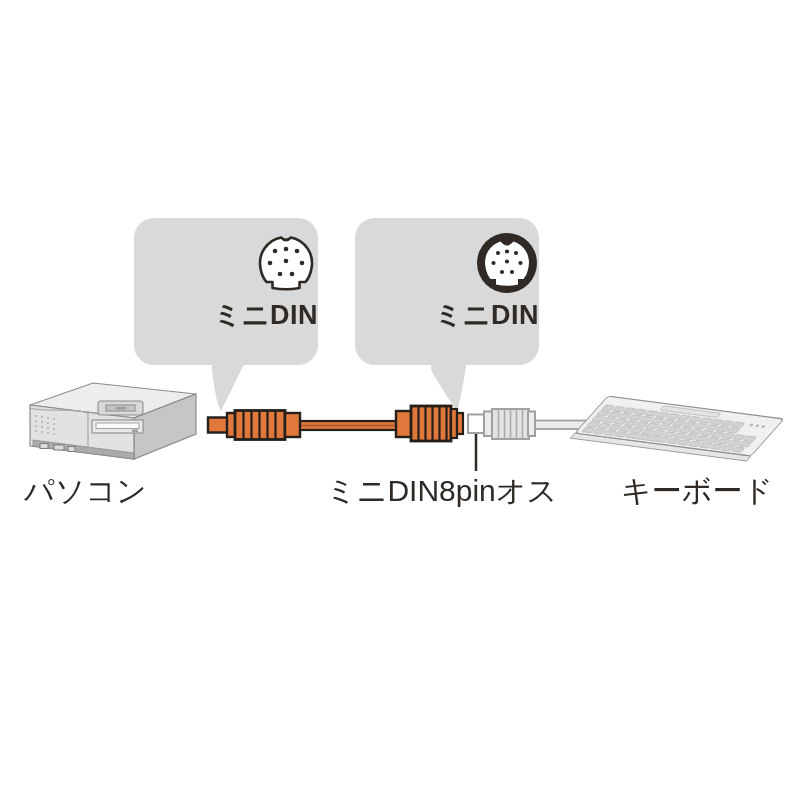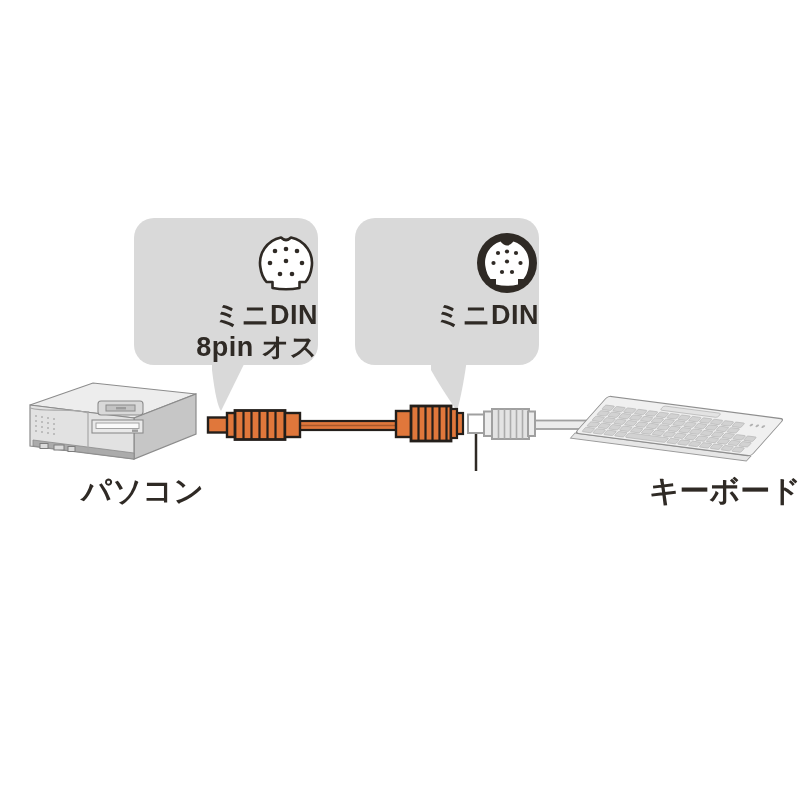--- a/index.html
+++ b/index.html
@@ -7,22 +7,22 @@
           font-family:"Liberation Sans","DejaVu Sans",sans-serif;}
   .art{position:absolute;left:0;top:0;z-index:1;}
   .bubble{position:absolute;z-index:2;background:var(--bubble-bg,#d9d9d9);border-radius:20px;
           display:flex;flex-direction:column;align-items:flex-end;width:184px;height:147px;top:218px;}
   .bubble-male{left:134px;}
   .bubble-female{left:355px;}
   .din{margin-top:13px;flex:0 0 auto;}
   .bline{font-weight:bold;font-size:27px;line-height:32px;color:var(--ink,#2f2a25);
          letter-spacing:.5px;white-space:nowrap;}
   .bline1{margin-top:4px;}
-  .label{position:absolute;z-index:2;top:474px;font-weight:bold;font-size:30px;line-height:34px;
-         color:var(--ink,#2f2a25);text-align:right;white-space:nowrap;}
+  .label{position:absolute;z-index:2;top:474px;font-weight:normal;font-size:30px;line-height:34px;
+         color:var(--ink,#2f2a25);text-align:left;white-space:nowrap;}
   .label-computer{left:24px;width:180px;}
   .label-cable{left:326px;width:240px;}
   .label-keyboard{left:621px;width:180px;}
   .fill-orange{fill:var(--cable-color,#e0773b);}
   .ink-s{stroke:var(--ink,#2f2a25);}
   .ink-f{fill:var(--ink,#2f2a25);}
   .bubble-f{fill:var(--bubble-bg,#d9d9d9);}
 </style>
 </head>
 <body>
@@ -221,21 +221,20 @@
           <circle cx="0" cy="-14" r="2.3"></circle>
           <circle cx="11" cy="-12" r="2.3"></circle>
         <circle cx="-16" cy="0" r="2.3"></circle>
           <circle cx="0" cy="-2" r="2.3"></circle>
           <circle cx="16" cy="0" r="2.3"></circle>
         <circle cx="-6" cy="11" r="2.3"></circle>
           <circle cx="6" cy="11" r="2.3"></circle>
       </g>
     </svg>
     <div class="bline bline1">ミニDIN</div>
-    <div class="bline">8pin オス</div>
   </div>
 
   <div class="bubble bubble-female">
     <svg class="din" width="64" height="64" viewBox="-32 -32 64 64">
       <circle class="ink-f" cx="0" cy="0" r="30"></circle>
       <path fill="#ffffff" d="M -6.5 -21.5 Q 0 -13.5 6.5 -21.5 A 22 22 0 0 1 21.5 4 Q 20.5 11 16.5 16 L 11 16 L 11 21.5 Q 0 24 -11 21.5 L -11 16 L -16.5 16 Q -20.5 11 -21.5 4 A 22 22 0 0 1 -6.5 -21.5 Z"></path>
       <g class="ink-f">
         <circle cx="-9" cy="-10" r="2.1"></circle>
           <circle cx="0" cy="-11.5" r="2.1"></circle>
           <circle cx="9" cy="-10" r="2.1"></circle>
@@ -243,15 +242,16 @@
           <circle cx="0" cy="-1.5" r="2.1"></circle>
           <circle cx="13.5" cy="0" r="2.1"></circle>
         <circle cx="-5" cy="9" r="2.1"></circle>
           <circle cx="5" cy="9" r="2.1"></circle>
       </g>
     </svg>
     <div class="bline bline1">ミニDIN</div>
   </div>
 
   <div class="label label-computer">パソコン</div>
+  <div class="label label-cable">ミニDIN8pinオス</div>
   <div class="label label-keyboard">キーボード</div>
 
 </div>
 
 </body></html>

